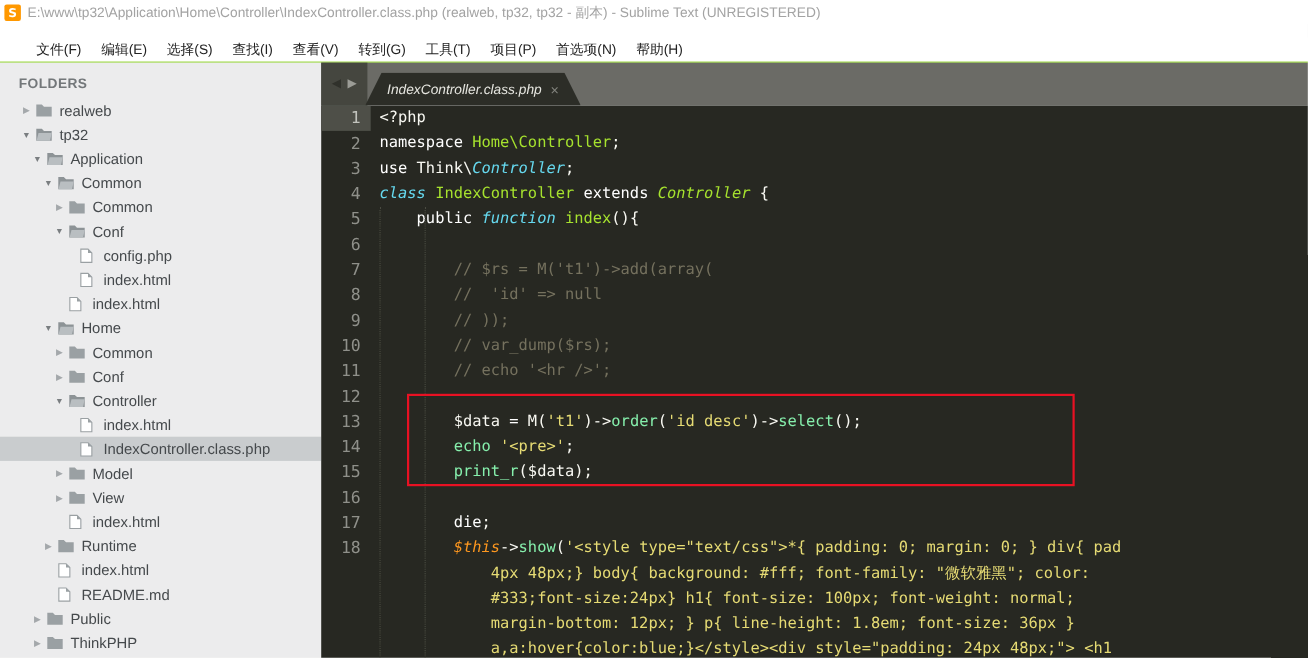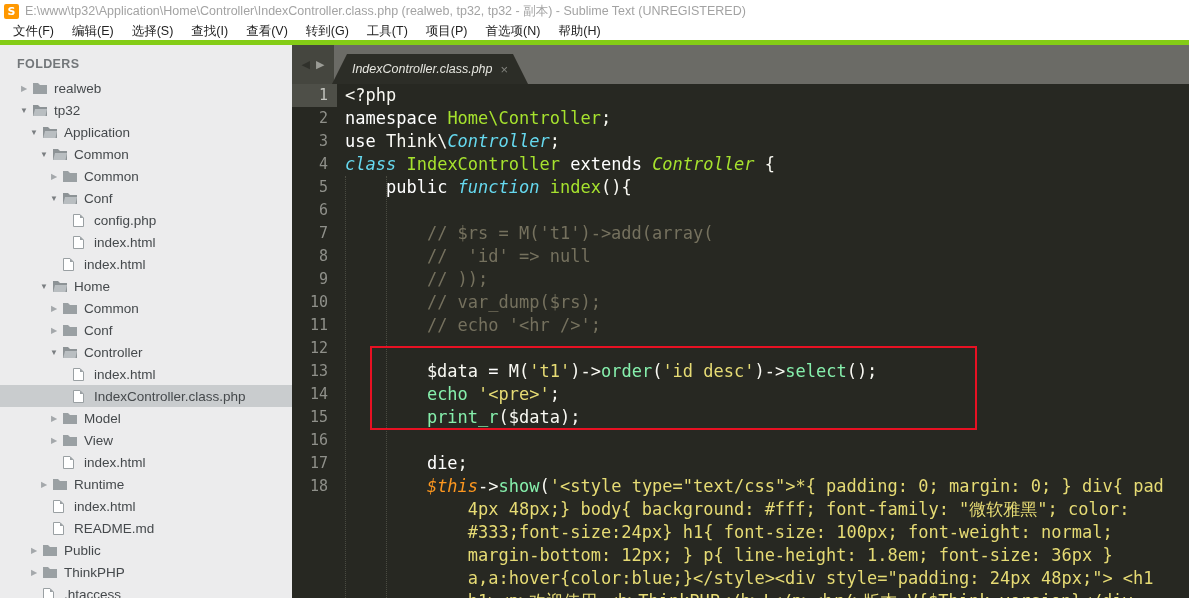--- a/index.html
+++ b/index.html
@@ -7,22 +7,22 @@
     font-family:"Liberation Sans", sans-serif; }
 
   
   .titlebar { height:22px; display:flex; align-items:center; background:#fff; padding-left:4px; }
   .logo { width:15px; height:15px; background:#ff9800; border-radius:2px; color:#fff;
     font-weight:bold; font-size:11px; line-height:15px; text-align:center; flex:none;
     font-family:"DejaVu Sans", sans-serif; }
   .title-text { color:#a3a3a3; font-size:12.5px; margin-left:6px; white-space:nowrap; }
 
   
-  .menubar { height:23px; display:flex; align-items:center; background:#fff; padding-left:4px;
-    border-bottom:5px solid #84cc16; }
+  .menubar { height:23px; display:flex; align-items:center; background:#fff; padding-left:24px;
+    border-bottom:1px solid #84cc16;margin-top:12px; }
   .menu-item { font-size:12.5px; color:#222; padding:3px 9px; cursor:default; }
 
   
   .main { display:flex; height:553px; }
 
   
   .sidebar { width:292px; flex:none; background:#ececed; overflow:hidden; padding-top:8px; }
   .folders-header { color:#73777a; font-weight:bold; font-size:12.5px; letter-spacing:.4px;
     padding:4px 0 6px 17px; }
   .tree-row { height:22px; display:flex; align-items:center; font-size:13.5px; color:#45494c;
@@ -48,21 +48,21 @@
   .tab-label { color:#e6e6e0; font-size:12.5px; font-style:italic; }
   .tab-close { color:#82837d; font-size:13px; cursor:pointer; }
 
   
   .code { flex:1; background:#272822; position:relative; overflow:hidden;
     font-family:"DejaVu Sans Mono", monospace; }
   .crow { display:flex; height:23px; line-height:23px; white-space:pre; }
   .ln { width:45px; flex:none; text-align:right; padding-right:9px; color:#8f908a;
     font-size:15px; }
   .crow.current .ln { background:#4e4f48; color:#c2c3bd; }
-  .ct { flex:1; min-width:0; overflow:hidden; padding-left:8px; font-size:17px; }
+  .ct { flex:1; min-width:0; overflow:hidden; padding-left:8px; font-size:14px; }
   .s-fg{color:#f8f8f2} .s-pink{color:#ffffff} .s-green{color:#a6e22e}
   .s-greeni{color:#a6e22e;font-style:italic} .s-cyan{color:#86efac}
   .s-cyani{color:#66d9ef;font-style:italic} .s-orangei{color:#fd971f;font-style:italic}
   .s-yellow{color:#e6db74} .s-comment{color:#75715e}
 
   .iguide { position:absolute; width:0; border-left:1px dotted #4a4b41; top:92px; bottom:0; }
   .iguide.g0 { left:53px; }
   .iguide.g1 { left:94px; }
 
   .annotation { position:absolute; left:78px; top:262px; width:607px; height:84px;

